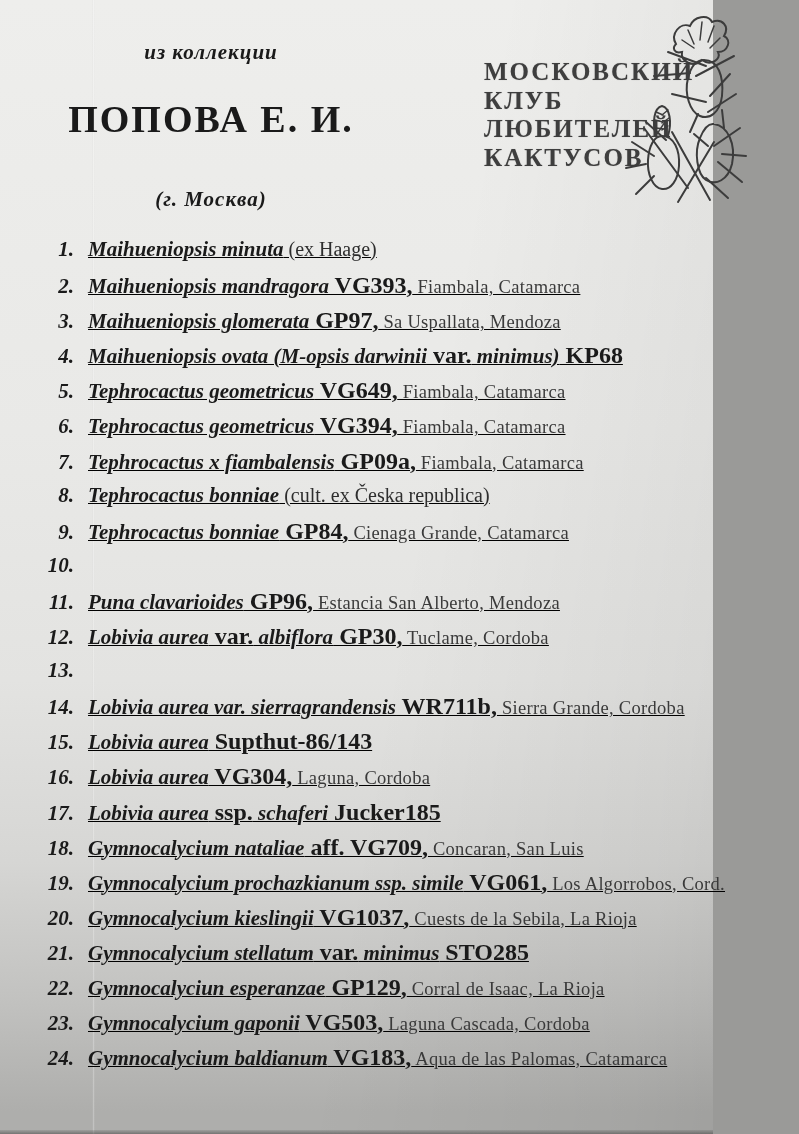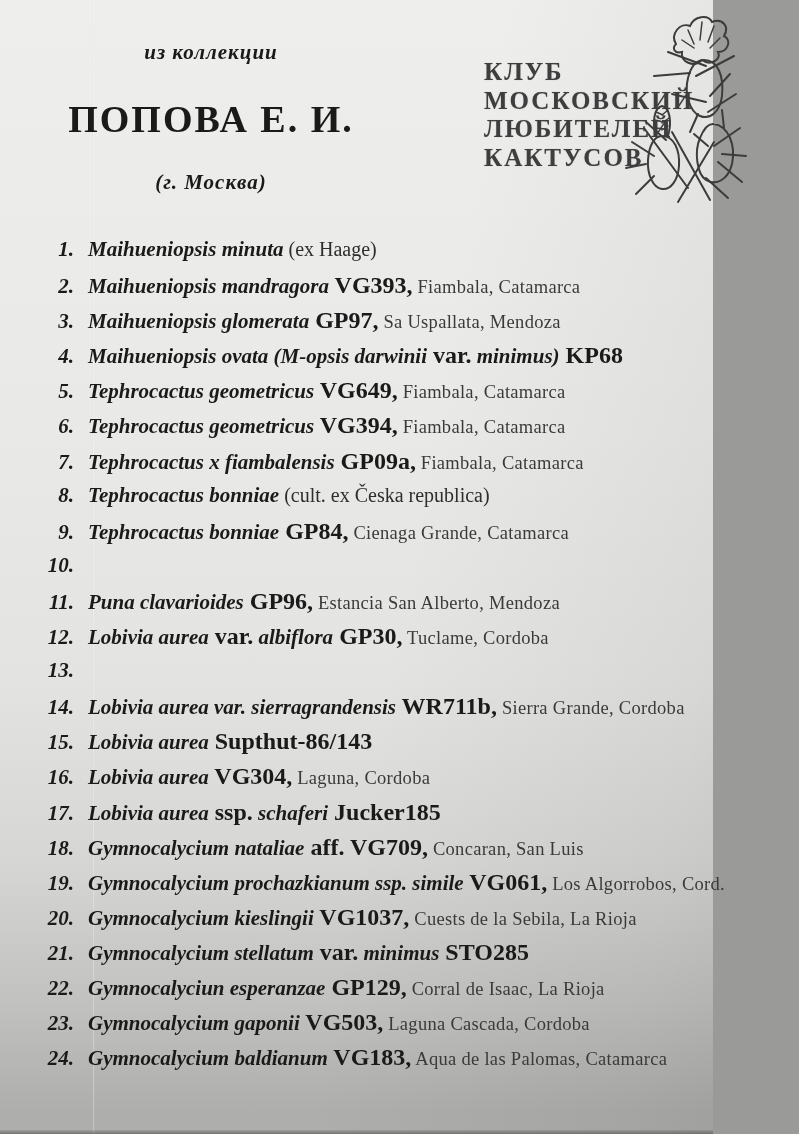--- a/index.html
+++ b/index.html
@@ -29,21 +29,21 @@
     position:absolute;left:58px;top:40px;width:306px;text-align:center;
     color:var(--ink);
   }
   .from-collection{
     font-size:21px;font-weight:bold;font-style:italic;letter-spacing:1px;
   }
   .collector{
     margin-top:32px;font-size:38px;font-weight:bold;letter-spacing:2px;white-space:nowrap;
   }
   .city{
-    margin-top:29px;font-size:21px;font-weight:bold;font-style:italic;letter-spacing:1px;
+    margin-top:46px;font-size:21px;font-weight:bold;font-style:italic;letter-spacing:1px;
   }
 
   .club{
     position:absolute;left:484px;top:58px;
     color:var(--club-ink);
     font-size:25px;line-height:28.5px;letter-spacing:2px;
     font-weight:bold;white-space:nowrap;
     text-shadow:0 0 1px rgba(70,70,70,0.35);
   }
   .logo-svg{position:absolute;left:610px;top:10px;}
@@ -52,41 +52,41 @@
   .species-list{
     position:absolute;left:0;top:237px;width:799px;
   }
   .row{
     display:flex;align-items:baseline;height:35.1px;white-space:nowrap;
   }
   .num{
     display:inline-block;width:74px;text-align:right;flex:0 0 74px;
     font-weight:bold;font-style:italic;font-size:21px;color:var(--ink);
   }
-  .content{margin-left:14px;}
+  .content{margin-left:14px;text-decoration:underline;}
   .seg-bi{font-weight:bold;font-style:italic;font-size:21px;color:var(--ink);}
   .seg-b {font-weight:bold;font-size:24px;color:var(--ink);}
   .seg-r {font-weight:normal;font-size:20px;color:var(--ink-regular);}
   .seg-loc{font-weight:normal;font-size:18.5px;color:var(--ink-location);letter-spacing:0.3px;}
 </style>
 </head>
 <body>
 
 <div class="page">
   <div class="crease"></div>
 
   <div class="collection-block">
     <div class="from-collection">из коллекции</div>
     <div class="collector">ПОПОВА Е. И.</div>
     <div class="city">(г. Москва)</div>
   </div>
 
   <div class="club">
+    <div>МОСКОВСКИЙ</div>
     <div>КЛУБ</div>
-    <div>МОСКОВСКИЙ</div>
     <div>ЛЮБИТЕЛЕЙ</div>
     <div>КАКТУСОВ</div>
   </div>
 
   <svg class="logo-svg" width="188" height="195" viewBox="0 0 188 195" fill="none" stroke="#3c3c3c" stroke-width="2" stroke-linecap="round">
 
     <line x1="44" y1="66" x2="80" y2="63"></line>
 
     <path d="M66,34 C60,24 70,12 80,16 C84,6 98,4 102,12 C112,8 120,16 114,26 C122,30 118,42 108,42 C112,50 100,56 92,50 C84,58 70,52 72,42 C64,44 62,38 66,34 Z"></path>
     <path d="M78,20 L84,34 M92,12 L90,30 M104,16 L98,32 M110,28 L100,38 M72,30 L84,38" stroke-width="1.5"></path>

